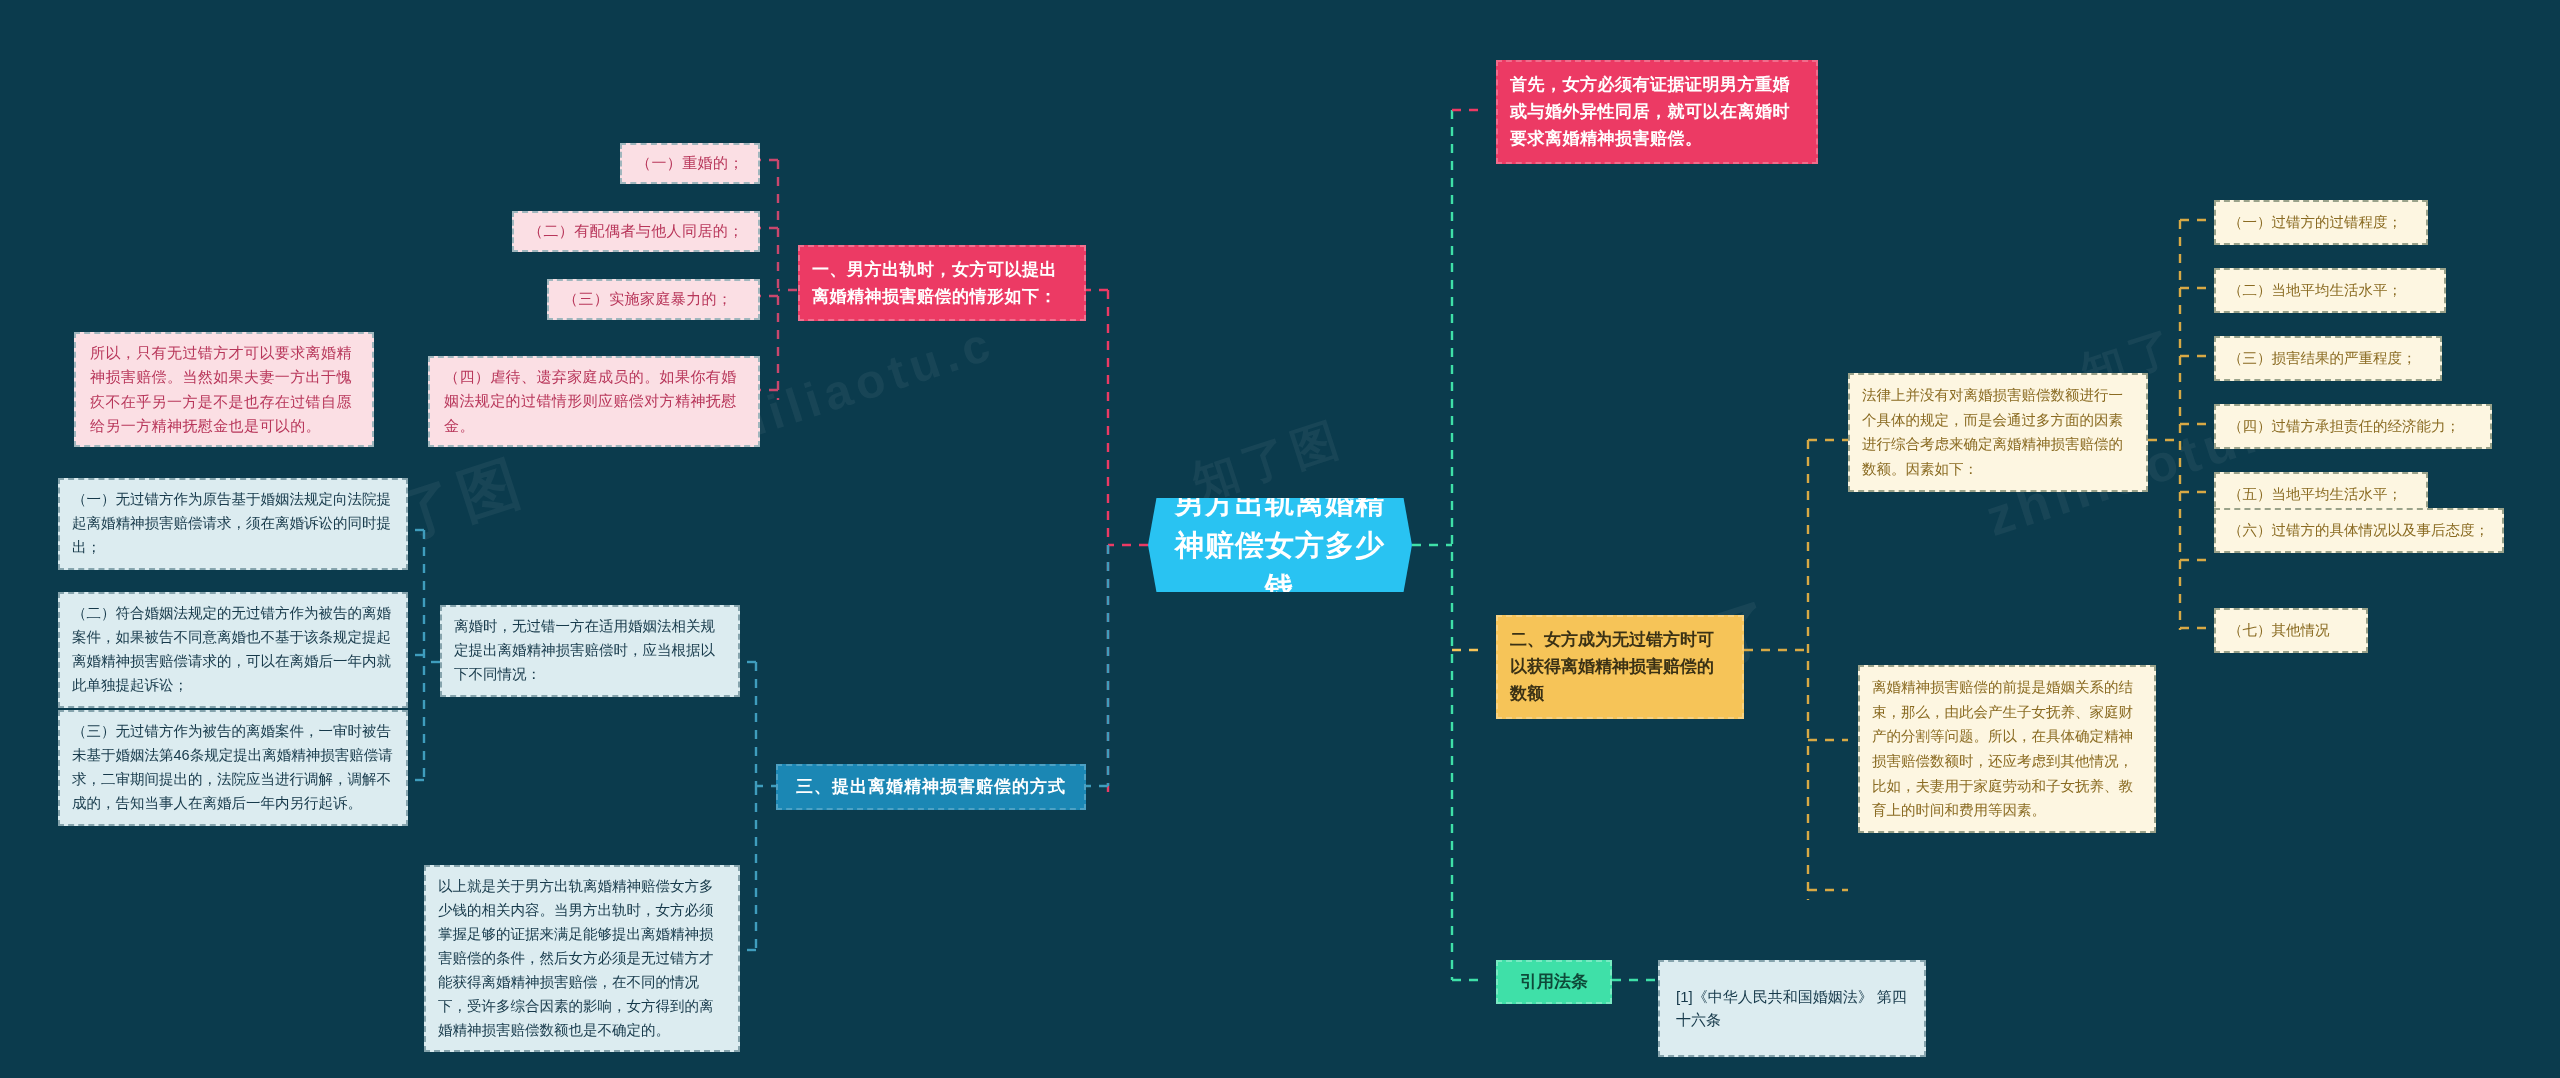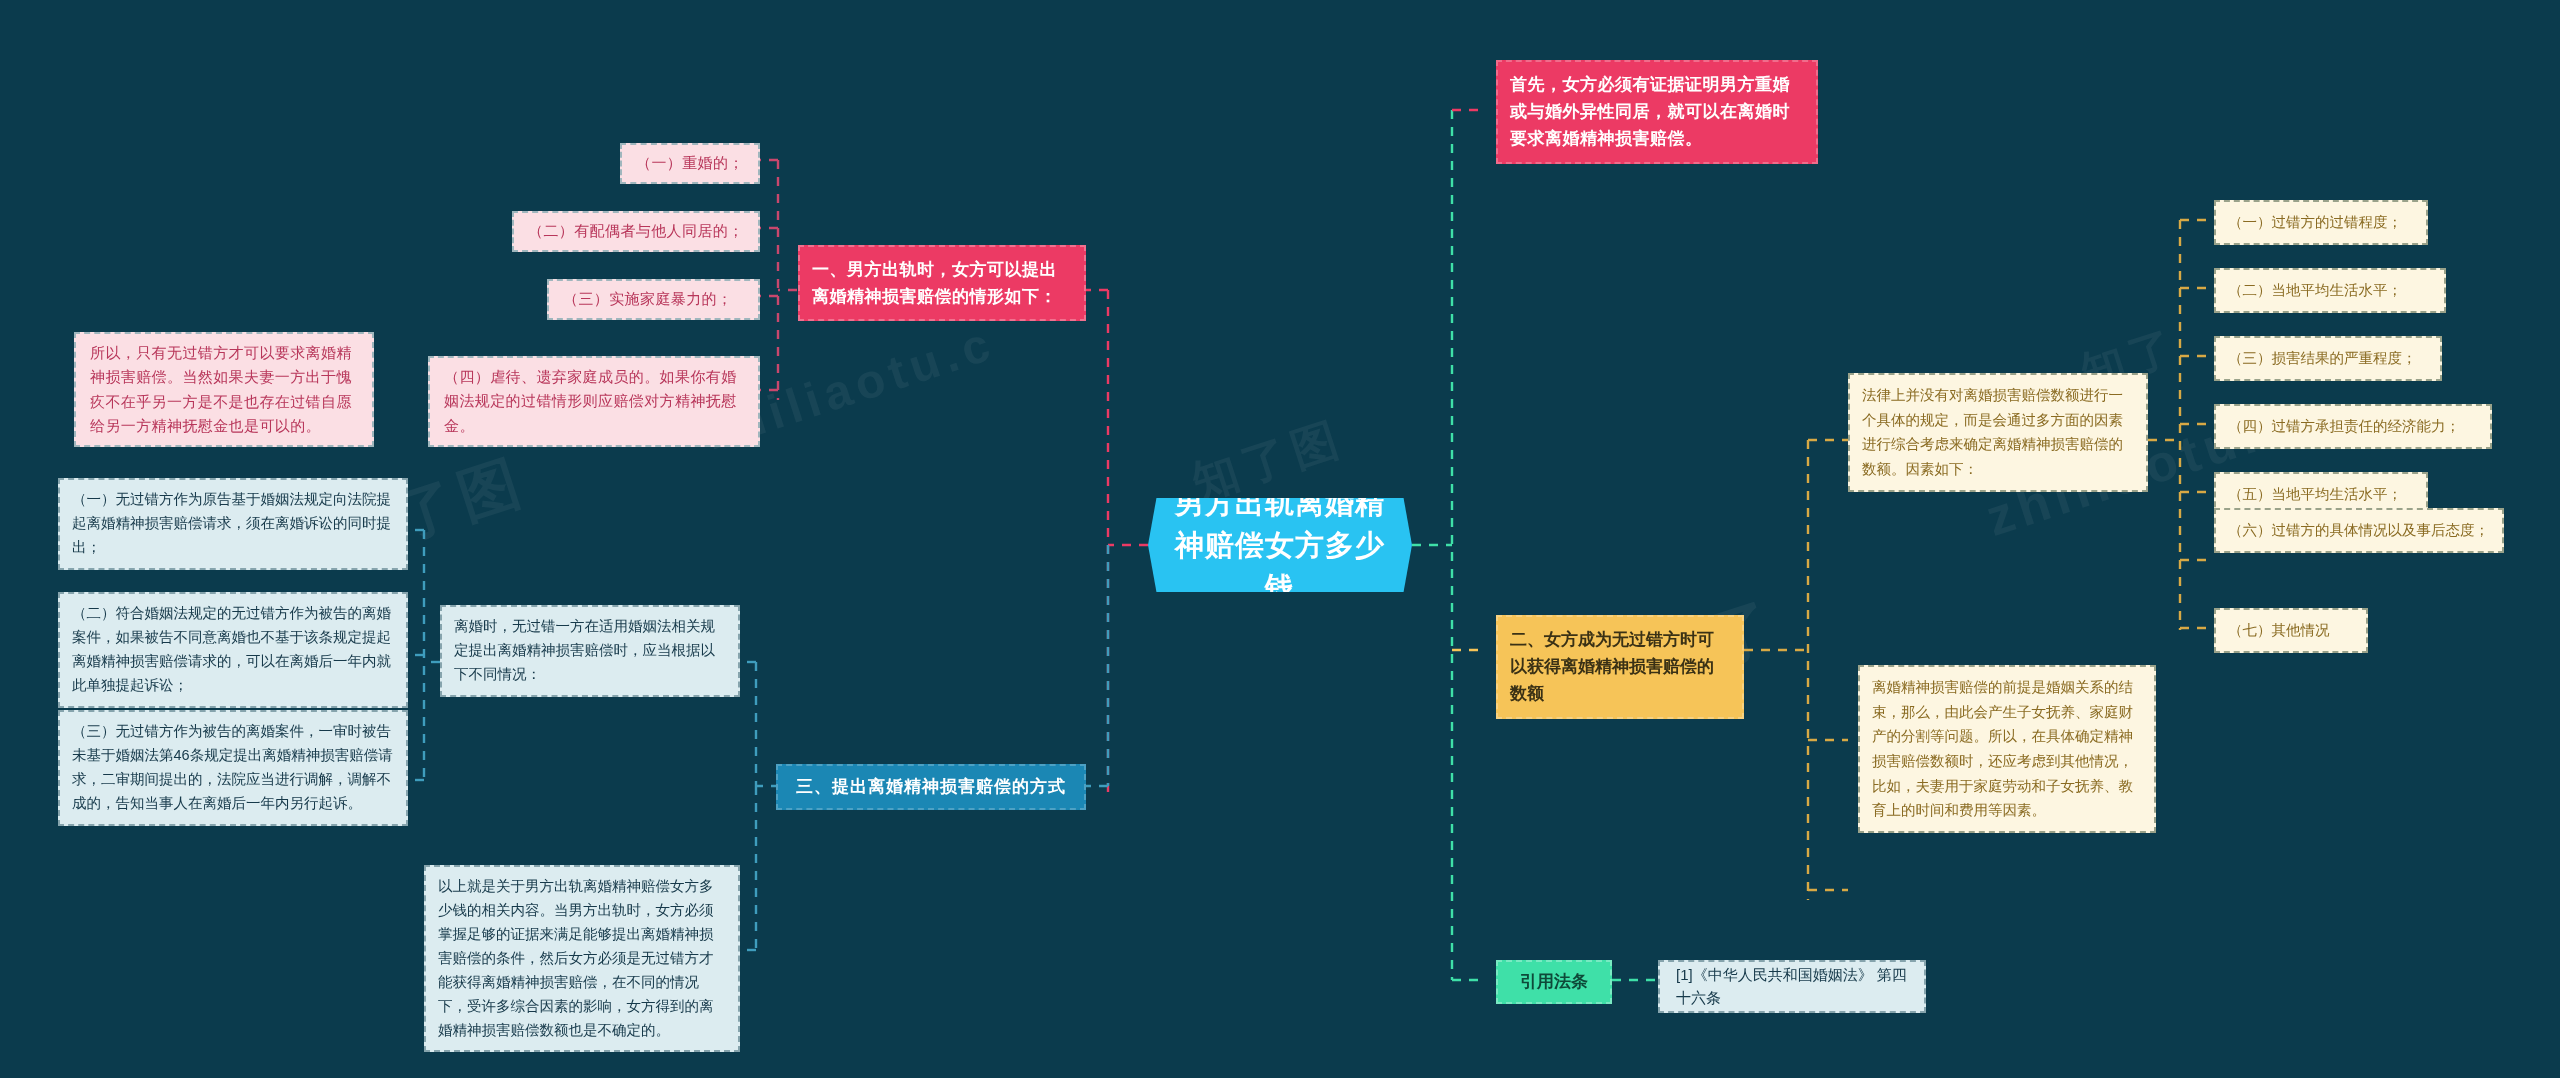--- a/index.html
+++ b/index.html
@@ -114,21 +114,21 @@
     color:#0e4a39;
     font-size:17px;
     font-weight:bold;
     padding:7px 14px;
     border:2px dashed rgba(255,255,255,.3);
   }
   .n-cite{
     background:#dcecf0;
     color:#16394a;
     font-size:15px;
-    padding:2px 16px;
+    padding:24px 16px;
     border:2px dashed #86a4ad;
   }
   .txt{display:block;width:100%;}
 </style>
 </head>
 <body>
 
 <div id="canvas">
 
   <div class="wm" style="left:330px;top:470px;">知了图</div>

